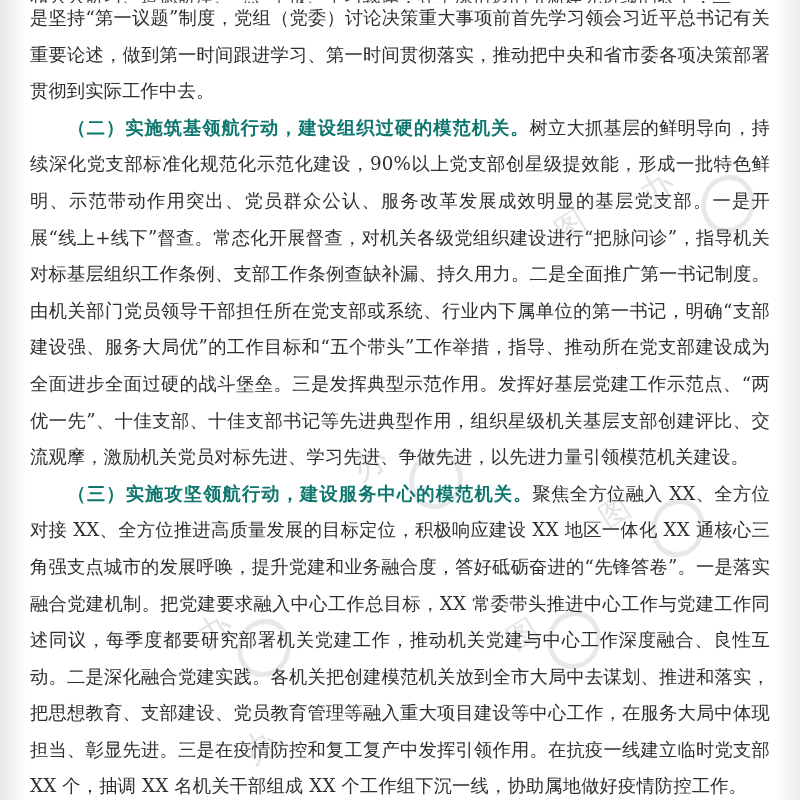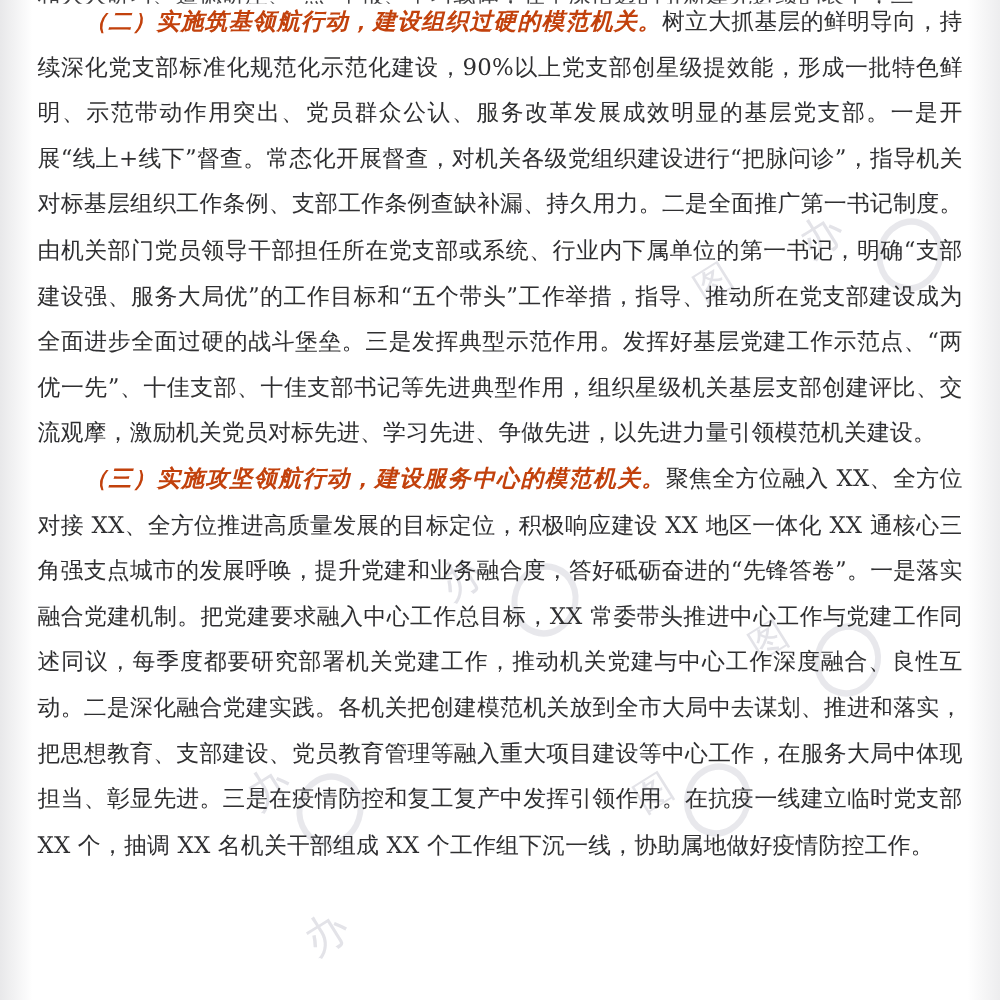--- a/index.html
+++ b/index.html
@@ -66,22 +66,21 @@
     -webkit-font-smoothing: none;
   }
 
   .para.indent {
     text-indent: 2.05em;
   }
 
   .lead {
     font-weight: bold;
     letter-spacing: 0.9px;
-    color: #c2410c;
-    font-style: italic;
+    color: #0f766e;
   }
 
   
   .clip-top {
     position: absolute;
     left: 30px;
     right: 30px;
     top: -21px;
     height: 24px;
     overflow: hidden;
@@ -135,20 +134,21 @@
   <div class="wm-ring" style="left:546px; top:612px;"></div>
 
   <div class="wm-glyph" style="left:244px; top:724px;">办</div>
 
   <div class="clip-top">
     <p class="para">和大大研习、道德研座、“点”学报、学习载体，在学深悟透的引新建先进绩的表中，二</p>
   </div>
 
   <div class="body-text">
 
+    <p class="para"><span>是坚持“第一议题”制度，党组（党委）讨论决策重大事项前首先学习领会习近平总书记有关重要论述，做到第一时间跟进学习、第一时间贯彻落实，推动把中央和省市委各项决策部署贯彻到实际工作中去。</span></p>
 
     <p class="para indent"><span class="lead">（二）实施筑基领航行动，建设组织过硬的模范机关。</span><span>树立大抓基层的鲜明导向，持续深化党支部标准化规范化示范化建设，90%以上党支部创星级提效能，形成一批特色鲜明、示范带动作用突出、党员群众公认、服务改革发展成效明显的基层党支部。一是开展“线上+线下”督查。常态化开展督查，对机关各级党组织建设进行“把脉问诊”，指导机关对标基层组织工作条例、支部工作条例查缺补漏、持久用力。二是全面推广第一书记制度。由机关部门党员领导干部担任所在党支部或系统、行业内下属单位的第一书记，明确“支部建设强、服务大局优”的工作目标和“五个带头”工作举措，指导、推动所在党支部建设成为全面进步全面过硬的战斗堡垒。三是发挥典型示范作用。发挥好基层党建工作示范点、“两优一先”、十佳支部、十佳支部书记等先进典型作用，组织星级机关基层支部创建评比、交流观摩，激励机关党员对标先进、学习先进、争做先进，以先进力量引领模范机关建设。</span></p>
 
     <p class="para indent"><span class="lead">（三）实施攻坚领航行动，建设服务中心的模范机关。</span><span>聚焦全方位融入 XX、全方位对接 XX、全方位推进高质量发展的目标定位，积极响应建设 XX 地区一体化 XX 通核心三角强支点城市的发展呼唤，提升党建和业务融合度，答好砥砺奋进的“先锋答卷”。一是落实融合党建机制。把党建要求融入中心工作总目标，XX 常委带头推进中心工作与党建工作同述同议，每季度都要研究部署机关党建工作，推动机关党建与中心工作深度融合、良性互动。二是深化融合党建实践。各机关把创建模范机关放到全市大局中去谋划、推进和落实，把思想教育、支部建设、党员教育管理等融入重大项目建设等中心工作，在服务大局中体现担当、彰显先进。三是在疫情防控和复工复产中发挥引领作用。在抗疫一线建立临时党支部 XX 个，抽调 XX 名机关干部组成 XX 个工作组下沉一线，协助属地做好疫情防控工作。</span></p>
 
   </div>
 
   <div class="scan-shade-left"></div>
   <div class="scan-shade-right"></div>
 </div>

